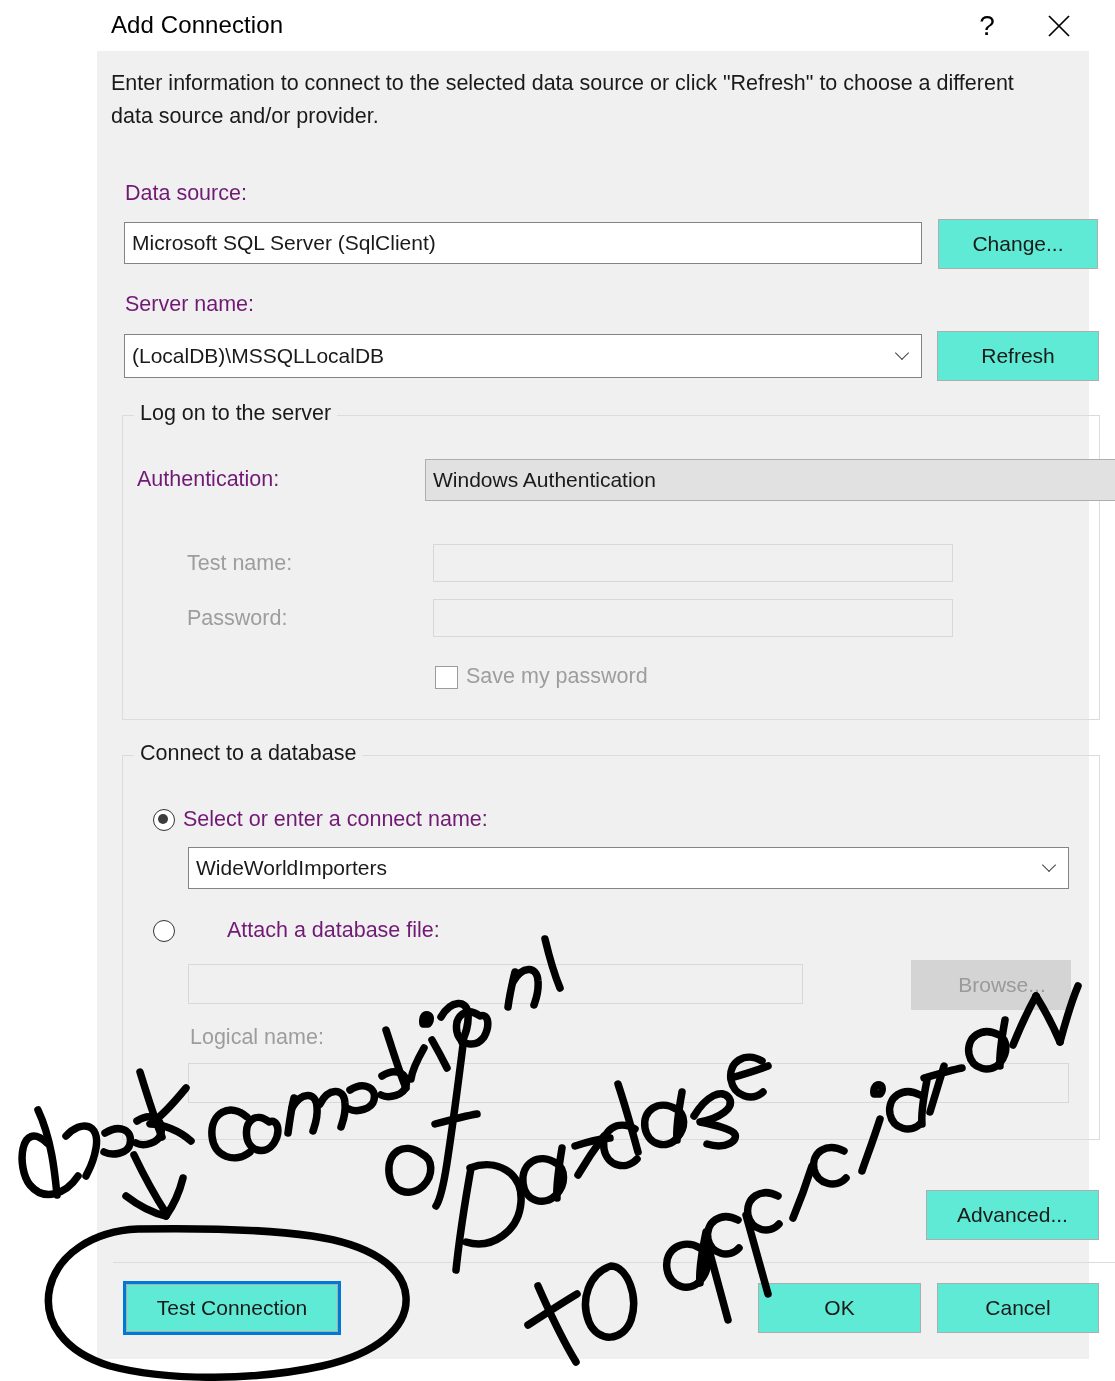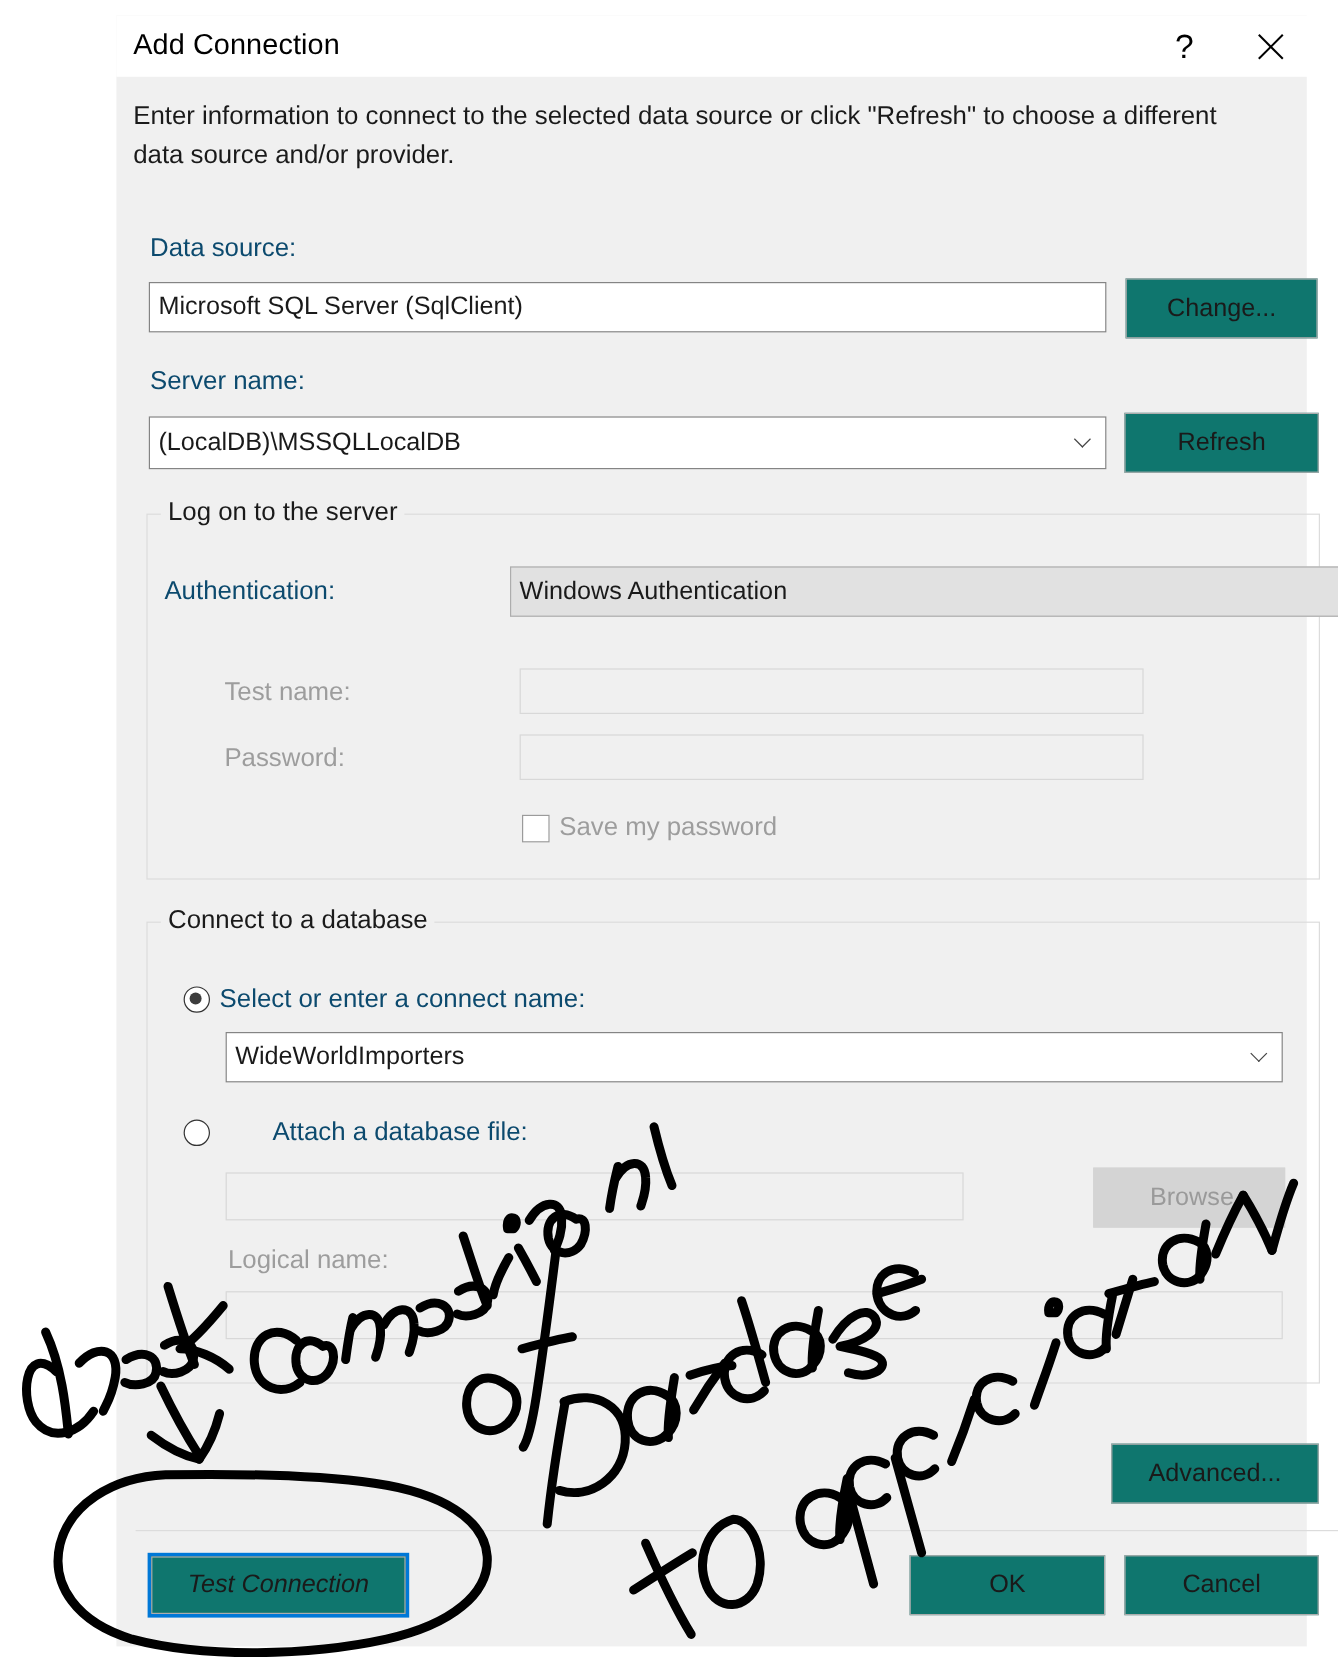--- a/index.html
+++ b/index.html
@@ -13,21 +13,21 @@
     position: relative;
     overflow: hidden;
     font-family: "Liberation Sans", sans-serif;
     -webkit-font-smoothing: antialiased;
   }
 
   
   .dialog {
     position: absolute;
     left: 97px;
-    top: 13px;
+    top: 0;
     width: 992px;
     height: 1359px;
     background: #f0f0f0;
     box-sizing: border-box;
   }
   .titlebar {
     position: absolute;
     left: 0; top: 0;
     width: 1018px;
     height: 51px;
@@ -72,21 +72,21 @@
     width: 950px;
     font-size: 21.5px;
     line-height: 33px;
     color: #1a1a1a;
   }
 
   
   .lbl {
     position: absolute;
     font-size: 21.5px;
-    color: #0c4a6e;
+    color: #701a75;
     white-space: nowrap;
   }
   .lbl-disabled { color: #9d9d9d; }
 
   
   .tbox {
     position: absolute;
     box-sizing: border-box;
     background: #ffffff;
     border: 1px solid #848484;
@@ -128,40 +128,39 @@
   
   .combo-grey {
     background: #e1e1e1;
     border: 1px solid #adadad;
   }
 
   
   .btn {
     position: absolute;
     box-sizing: border-box;
-    background: #0f766e;
+    background: #5eead4;
     border: 1px solid #adadad;
     font-family: "Liberation Sans", sans-serif;
     font-size: 21px;
     color: #1a1a1a;
     display: flex;
     align-items: center;
     justify-content: center;
     cursor: default;
     padding: 0;
   }
   .btn-disabled {
     background: #d4d4d4;
     border: 1px solid #d4d4d4;
     color: #9a9a9a;
   }
   .btn-focus {
     border: 1px solid #adadad;
     box-shadow: 0 0 0 3px #0078d7;
-    font-style: italic;
   }
 
   
   .group {
     position: absolute;
     box-sizing: border-box;
     border: 1px solid #dcdcdc;
   }
   .group-title {
     position: absolute;

